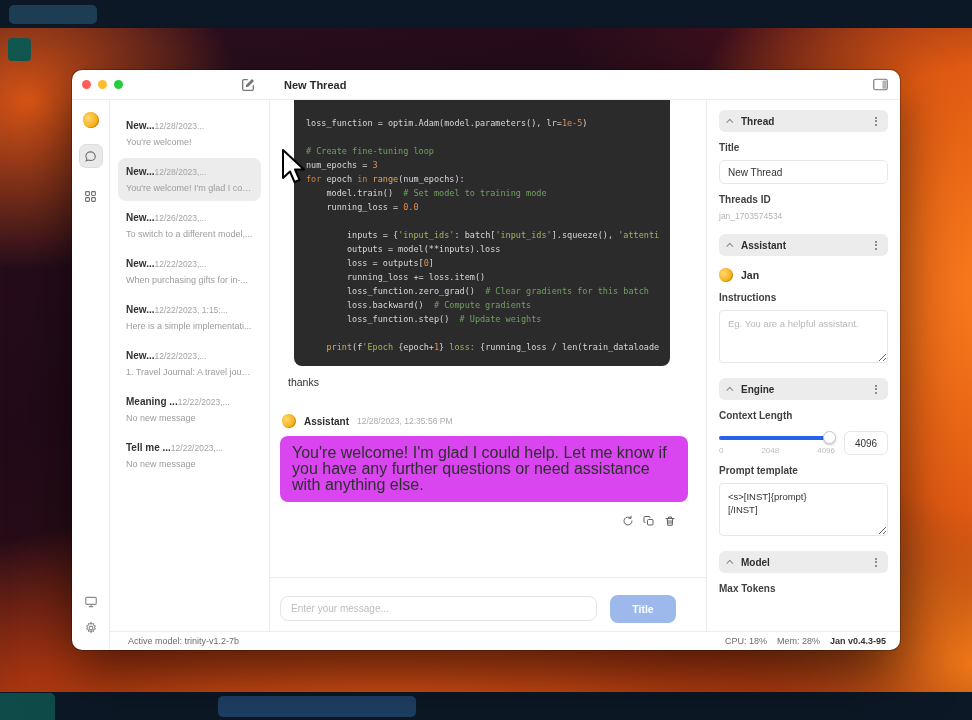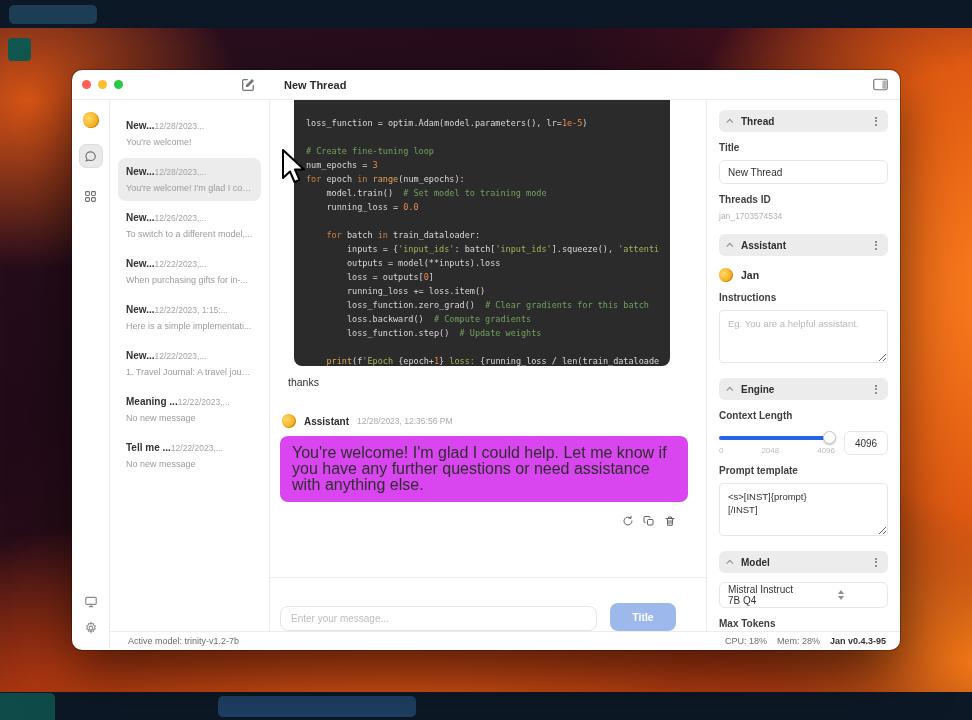--- a/index.html
+++ b/index.html
@@ -72,21 +72,21 @@
   .wave.small { width:14px; height:14px; }
   .msg-role { font-size:10px; font-weight:bold; color:#2e2e2e; }
   .msg-time { font-size:8.5px; color:#ababab; }
   .msg-text { margin:10px 0 0 18px; font-size:10.5px; color:#2e2e2e; }
   .assistant-bubble { margin:8px 18px 0 10px; background:#d946ef; border-radius:8px; padding:9px 12px;
     font-size:16px; line-height:16px; color:#2e2e2e; }
 
   .actions-row { display:flex; justify-content:flex-end; gap:9px; margin:13px 30px 0 0; color:#5f5f5f; }
   .action-ic { width:12px; height:12px; cursor:pointer; }
 
-  .input-area { height:54px; border-top:1px solid #ececec; display:flex; align-items:flex-end; gap:13px; padding:8px 30px 0 10px; }
+  .input-area { height:54px; border-top:1px solid #ececec; display:flex; align-items:center; gap:13px; padding:8px 30px 0 10px; }
   .msg-input { flex:1; height:25px; border:1px solid #e4e4e4; border-radius:8px; padding:0 10px;
     font-size:10px; color:#333; outline:none; font-family:"Liberation Sans", sans-serif; }
   .msg-input::placeholder { color:#bdbdbd; }
   .send-btn { width:66px; height:28px; border:none; border-radius:8px; background:#9db9ec; color:#ffffff;
     font-size:10.5px; font-weight:bold; font-family:"Liberation Sans", sans-serif; cursor:pointer; }
 
   
   .rightpanel { width:194px; border-left:1px solid #ececec; padding:10px 12px; overflow:hidden; font-size:10px; }
   .section { margin-bottom:13px; }
   .sec-head { display:flex; align-items:center; background:#ececec; border-radius:6px; height:22px; padding:0 9px; }
@@ -270,21 +270,20 @@
             <div class="code-block">
               <div id="code-lines">
                   <div class="code-line"><span class="tok-p">loss_function = optim.Adam(model.parameters(), lr=</span><span class="tok-n">1e-5</span><span class="tok-p">)</span></div>
                   <div class="code-line">&nbsp;</div>
                   <div class="code-line"><span class="tok-c"># Create fine-tuning loop</span></div>
                   <div class="code-line"><span class="tok-p">num_epochs = </span><span class="tok-n">3</span></div>
                   <div class="code-line"><span class="tok-k">for</span><span class="tok-p"> epoch </span><span class="tok-k">in</span><span class="tok-p"> </span><span class="tok-f">range</span><span class="tok-p">(num_epochs):</span></div>
                   <div class="code-line"><span class="tok-p">    model.train()  </span><span class="tok-c"># Set model to training mode</span></div>
                   <div class="code-line"><span class="tok-p">    running_loss = </span><span class="tok-n">0.0</span></div>
                   <div class="code-line">&nbsp;</div>
-                  <div class="code-line"><span class="tok-p">    </span><span class="tok-k">for</span><span class="tok-p"> batch </span><span class="tok-k">in</span><span class="tok-p"> train_dataloader:</span></div>
                   <div class="code-line"><span class="tok-p">        inputs = {</span><span class="tok-s">'input_ids'</span><span class="tok-p">: batch[</span><span class="tok-s">'input_ids'</span><span class="tok-p">].squeeze(), </span><span class="tok-s">'attenti</span></div>
                   <div class="code-line"><span class="tok-p">        outputs = model(**inputs).loss</span></div>
                   <div class="code-line"><span class="tok-p">        loss = outputs[</span><span class="tok-n">0</span><span class="tok-p">]</span></div>
                   <div class="code-line"><span class="tok-p">        running_loss += loss.item()</span></div>
                   <div class="code-line"><span class="tok-p">        loss_function.zero_grad()  </span><span class="tok-c"># Clear gradients for this batch</span></div>
                   <div class="code-line"><span class="tok-p">        loss.backward()  </span><span class="tok-c"># Compute gradients</span></div>
                   <div class="code-line"><span class="tok-p">        loss_function.step()  </span><span class="tok-c"># Update weights</span></div>
                   <div class="code-line">&nbsp;</div>
                   <div class="code-line"><span class="tok-p">    </span><span class="tok-f">print</span><span class="tok-p">(f</span><span class="tok-s">'Epoch </span><span class="tok-p">{epoch+</span><span class="tok-n">1</span><span class="tok-p">} </span><span class="tok-s">loss: </span><span class="tok-p">{running_loss / len(train_dataloade</span></div>
                 </div>
@@ -389,27 +388,20 @@
           <div class="section">
             <div class="sec-head">
               <span class="chev-up"></span>
               <span class="sec-title">Model</span>
               <span class="kebab">
                   <i></i>
                   <i></i>
                   <i></i>
                 </span>
             </div>
-            <div class="select-box">
-              <span>Mistral Instruct 7B Q4</span>
-              <span class="stepper">
-                  <span class="tri-up"></span>
-                  <span class="tri-down"></span>
-                </span>
-            </div>
             <div class="field-label">Max Tokens</div>
           </div>
 
         </div>
       </div>
 
       <div class="statusbar">
         <span>Active model: trinity-v1.2-7b</span>
         <span class="grow"></span>
         <span>CPU: 18%</span>

